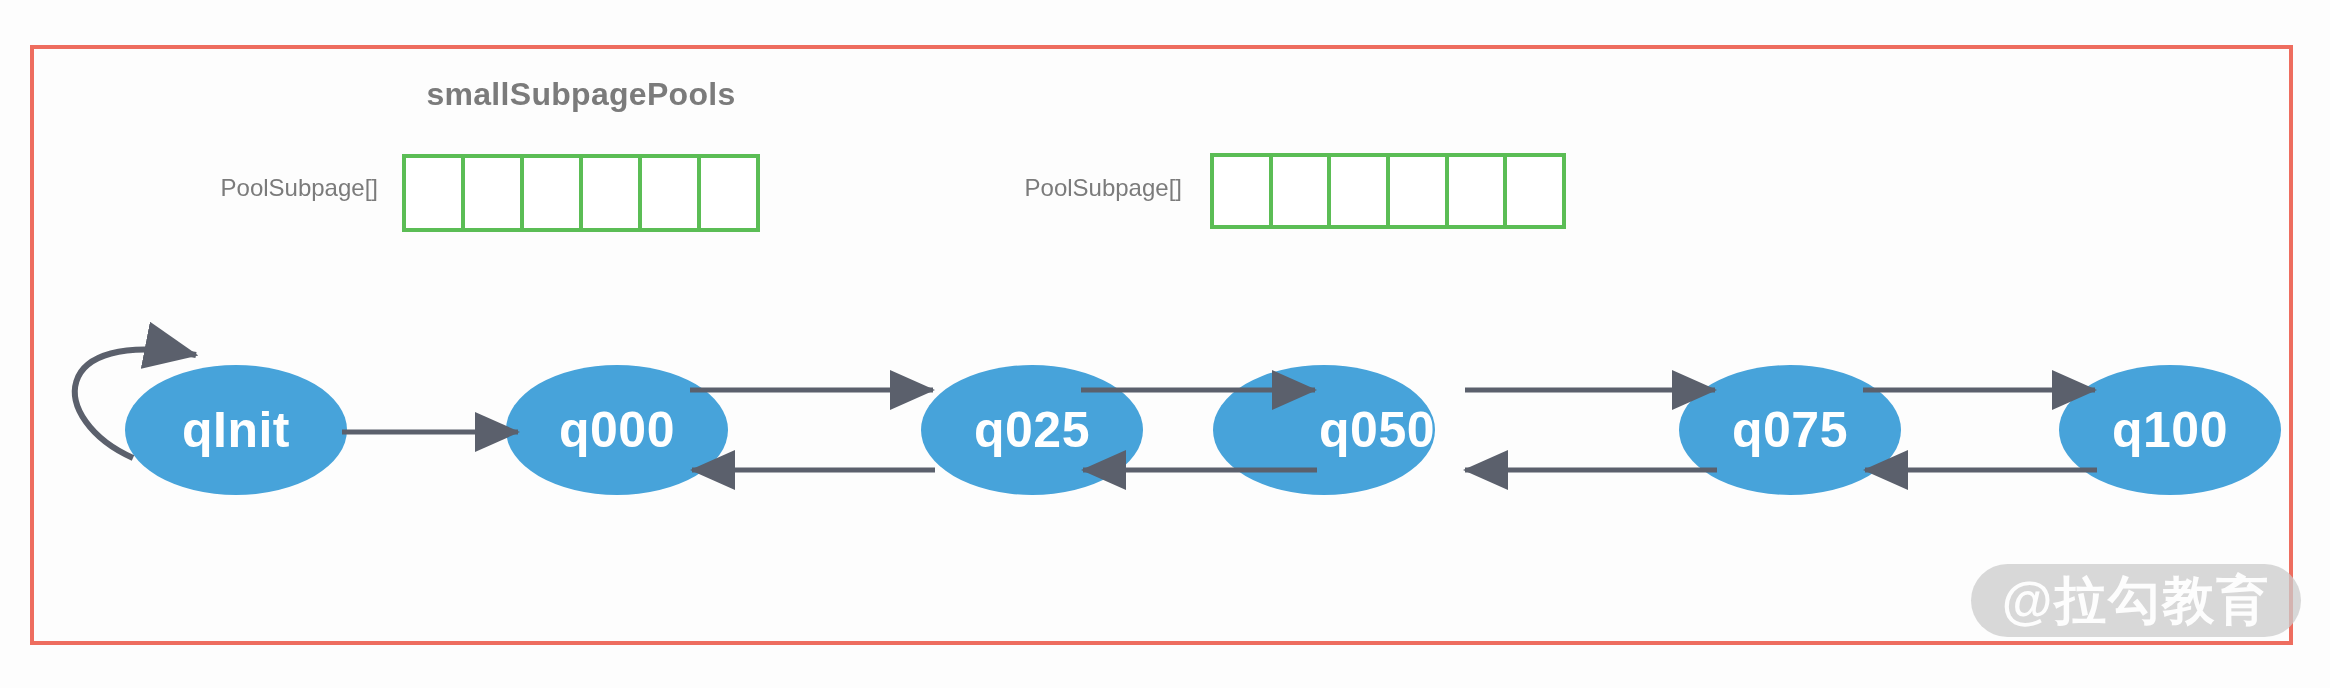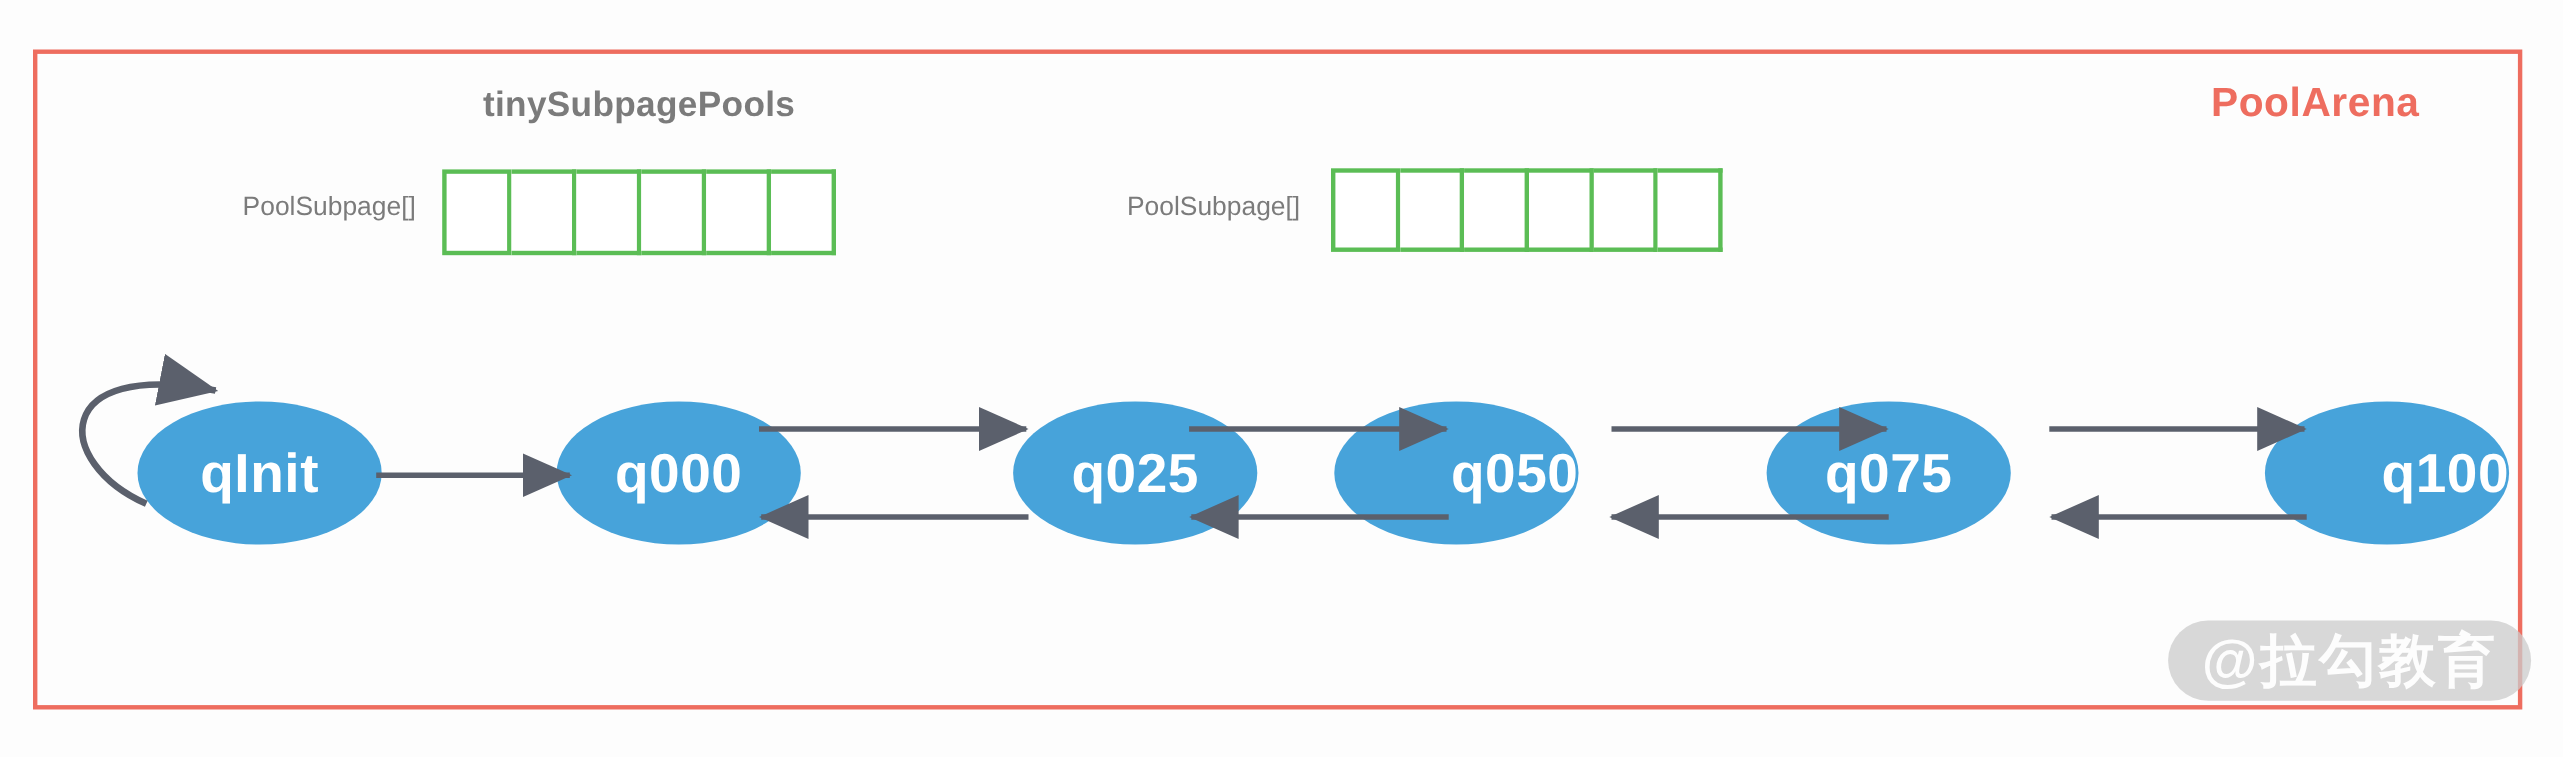--- a/index.html
+++ b/index.html
@@ -58,23 +58,22 @@
     font-size:52px;font-weight:700;color:rgba(255,255,255,.95);letter-spacing:2px;
   }
 </style>
 </head>
 <body>
 
 <div class="canvas">
 
   <div class="arena-border"></div>
 
-  <div class="arena-title">PoolArena</div>
 
-  <div class="pool-title tiny">tinySubpagePools</div>
+  <div class="pool-title tiny">smallSubpagePools</div>
   <div class="subpage-label l1">PoolSubpage[]</div>
   <div class="cell-array a1">
       <div class="cell"></div>
       <div class="cell"></div>
       <div class="cell"></div>
       <div class="cell"></div>
       <div class="cell"></div>
       <div class="cell"></div>
     </div>
 
@@ -94,24 +93,24 @@
       </div>
       <div class="node" style="left: 506px;">
         <span class="node-label">q000</span>
       </div>
       <div class="node" style="left: 921px;">
         <span class="node-label">q025</span>
       </div>
       <div class="node" style="left: 1213px; justify-content: flex-end;">
         <span class="node-label">q050</span>
       </div>
-      <div class="node" style="left: 1606px; justify-content: center;">
+      <div class="node" style="left: 1679px; justify-content: center;">
         <span class="node-label">q075</span>
       </div>
-      <div class="node" style="left: 2059px; justify-content: flex-end;">
+      <div class="node" style="left: 2059px;">
         <span class="node-label">q100</span>
       </div>
     </div>
 
   <svg class="arrows" viewBox="0 0 2330 688" xmlns="http://www.w3.org/2000/svg">
     <defs>
       <marker id="ah" markerWidth="9" markerHeight="8" refX="8.6" refY="4" orient="auto" markerUnits="strokeWidth">
         <path d="M0,0 L9,4 L0,8 Z" fill="#5B606C"></path>
       </marker>
     </defs>

